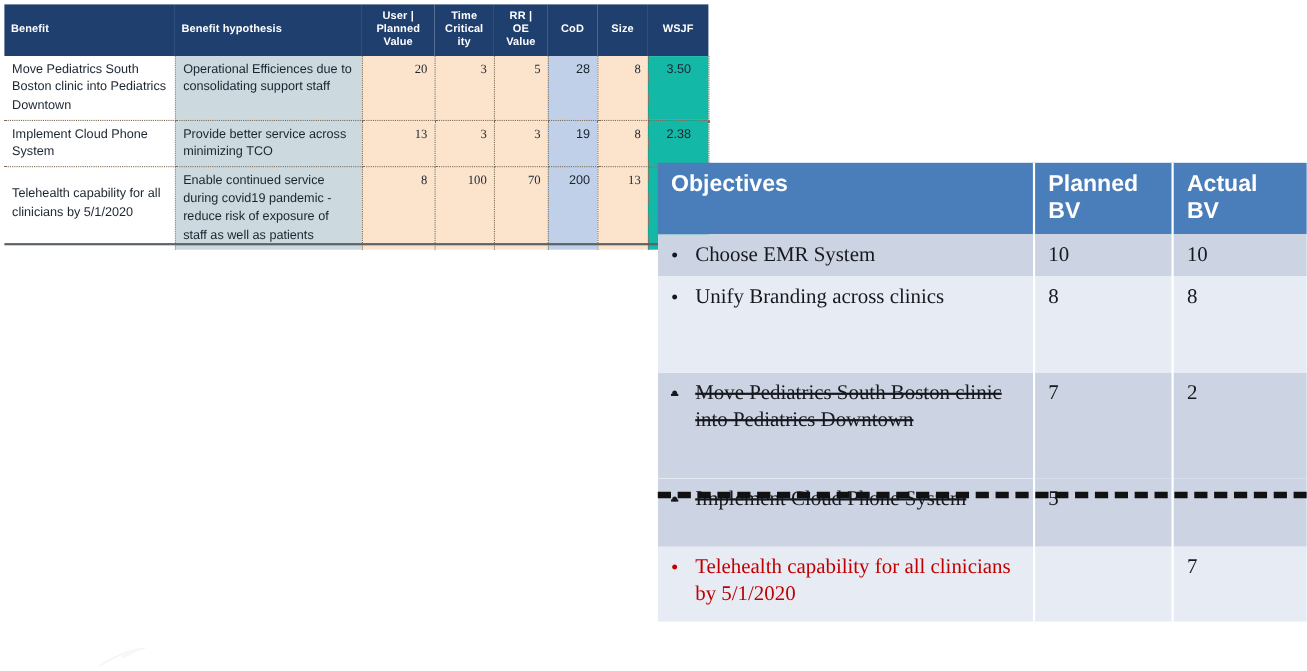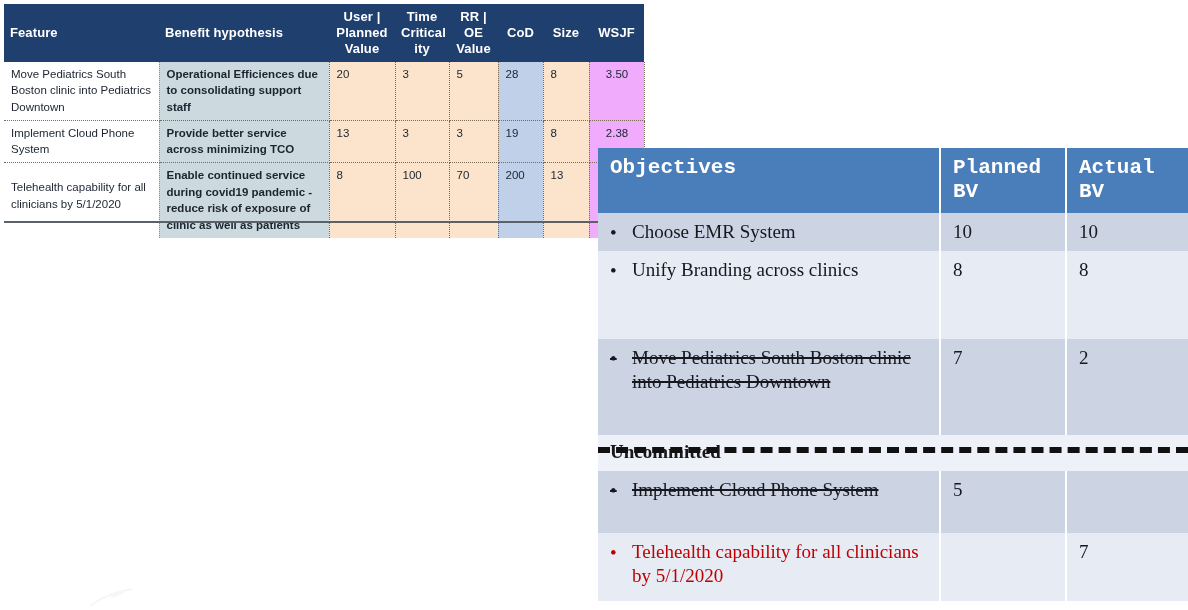--- a/index.html
+++ b/index.html
@@ -22,21 +22,21 @@
     left: 4px;
     top: 4px;
     width: 640px;
     border-collapse: collapse;
     table-layout: fixed;
     font-family: "Liberation Sans", sans-serif;
   }
   #wsjf-table th {
     background: #1f3f6e;
     color: #ffffff;
-    font-size: 13px;
+    font-size: 10px;
     font-weight: bold;
     line-height: 1.22;
     padding: 5px 6px;
     vertical-align: middle;
     border: none;
     letter-spacing: 0.1px;
   }
   #wsjf-table th.th-left {
     text-align: left;
     vertical-align: middle;
@@ -49,24 +49,24 @@
     line-height: 1.45;
     vertical-align: top;
     padding: 4px 6px 4px 7px;
     border-right: 1px dotted #7a6a55;
     border-bottom: 1px dotted #7a6a55;
   }
   #wsjf-table tr:last-child td { border-bottom: none; }
   #wsjf-table td:last-child { border-right: 1px dotted #7a6a55; }
 
   .c-feature  { background: #ffffff; border-right: 1px dotted #8a8f96 !important; }
-  .c-benefit  { background: #ccd9de; font-weight: bold; }
-  .c-peach    { background: #fce3cc; text-align: left; }
-  .c-blue     { background: #bfd0e8; text-align: left; }
-  .c-wsjf     { background: #f0abfc; text-align: center; }
+  .c-benefit  { background: #ccd9de; }
+  .c-peach    { background: #fce3cc; text-align: right; font-family: Liberation Serif, serif; }
+  .c-blue     { background: #bfd0e8; text-align: right; }
+  .c-wsjf     { background: #14b8a6; text-align: center; }
   .bold-val   { font-weight: bold; }
 
   #wsjf-bottom-rule {
     position: absolute;
     left: 4px;
     top: 221px;
     width: 640px;
     height: 2px;
     background: #5b6168;
   }
@@ -77,21 +77,21 @@
     left: 598px;
     top: 148px;
     width: 590px;
     border-collapse: collapse;
     table-layout: fixed;
     font-family: "Liberation Serif", serif;
   }
   #objectives-table th {
     background: #4a7ebb;
     color: #ffffff;
-    font-family: Liberation Mono, monospace;
+    font-family: Liberation Sans, sans-serif;
     font-size: 21px;
     font-weight: bold;
     text-align: left;
     line-height: 1.13;
     padding: 8px 10px 10px 12px;
     vertical-align: top;
     border-right: 2px solid #ffffff;
   }
   #objectives-table th:last-child { border-right: none; }
 
@@ -160,21 +160,21 @@
     <col style="width:170px">
     <col style="width:66px">
     <col style="width:54px">
     <col style="width:49px">
     <col style="width:45px">
     <col style="width:46px">
     <col style="width:55px">
   </colgroup>
   <thead>
     <tr>
-      <th class="th-left">Feature</th>
+      <th class="th-left">Benefit</th>
       <th class="th-left">Benefit hypothesis</th>
       <th class="th-ctr">
         <span>User |</span><br>
         <span>Planned</span><br>
         <span>Value</span>
       </th>
       <th class="th-ctr">
         <span>Time</span><br>
         <span>Critical</span><br>
         <span>ity</span>
@@ -205,21 +205,21 @@
       <td class="c-benefit">Provide better service across minimizing TCO</td>
       <td class="c-peach">13</td>
       <td class="c-peach">3</td>
       <td class="c-peach">3</td>
       <td class="c-blue">19</td>
       <td class="c-peach">8</td>
       <td class="c-wsjf">2.38</td>
     </tr>
     <tr style="height:72px">
       <td class="c-feature" style="padding-top:16px">Telehealth capability for all clinicians by 5/1/2020</td>
-      <td class="c-benefit">Enable continued service during covid19 pandemic - reduce risk of exposure of clinic as well as patients</td>
+      <td class="c-benefit">Enable continued service during covid19 pandemic - reduce risk of exposure of staff as well as patients</td>
       <td class="c-peach">8</td>
       <td class="c-peach">100</td>
       <td class="c-peach">70</td>
       <td class="c-blue">200</td>
       <td class="c-peach">13</td>
       <td class="c-wsjf bold-val">11.38</td>
     </tr>
   </tbody>
 </table>
 <div id="wsjf-bottom-rule"></div>
@@ -265,23 +265,20 @@
 
     <tr class="row-dark" style="height:96px">
       <td class="obj-cell">
         <span class="obj-bullet strike-bullet">•</span>
         <span class="strike">Move Pediatrics South Boston clinic into Pediatrics Downtown</span>
       </td>
       <td>7</td>
       <td>2</td>
     </tr>
 
-    <tr style="height:32px">
-      <td class="uncommitted-cell" colspan="3" style="padding-top:5px">Uncommitted</td>
-    </tr>
 
     <tr class="row-dark" style="height:62px">
       <td class="obj-cell">
         <span class="obj-bullet strike-bullet">•</span>
         <span class="strike">Implement Cloud Phone System</span>
       </td>
       <td>5</td>
       <td></td>
     </tr>
 

